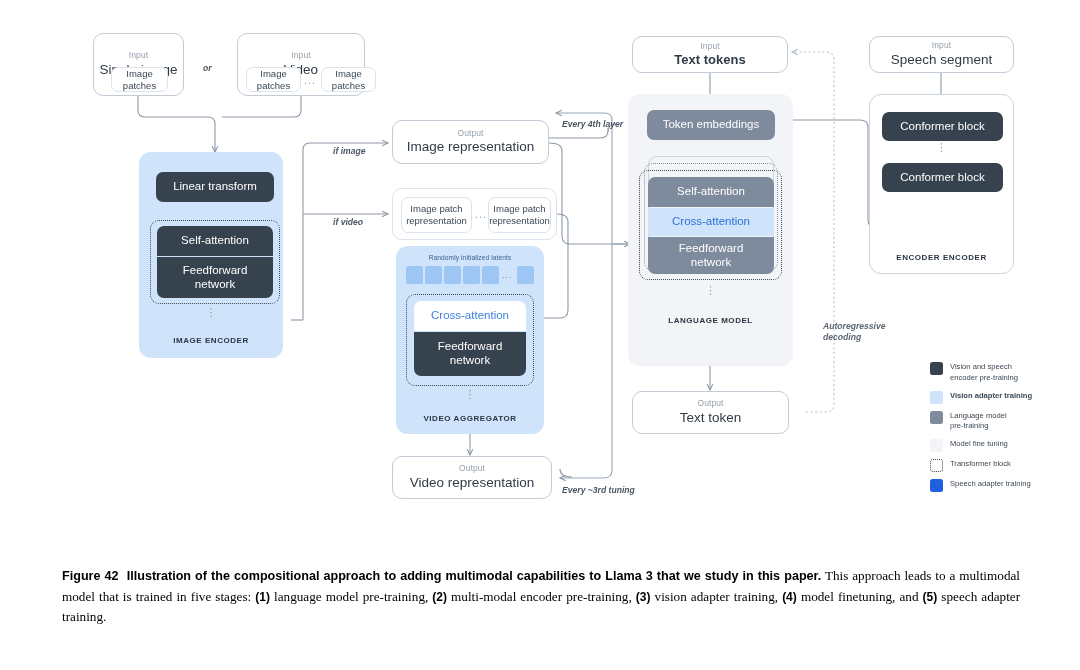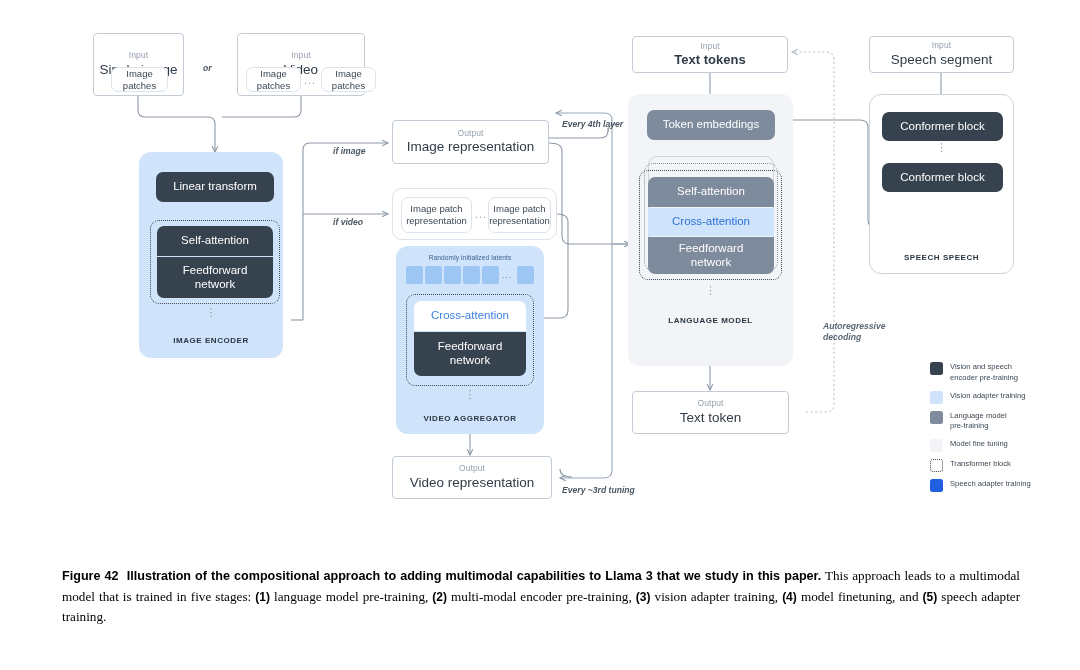--- a/index.html
+++ b/index.html
@@ -8,21 +8,21 @@
 
   #canvas { position: absolute; left: 0; top: 0; width: 1080px; height: 540px; }
   #svglayer { position: absolute; left: 0; top: 0; width: 1080px; height: 540px; pointer-events: none; }
 
   .node { position: absolute; }
 
   
   .card {
     background: #ffffff;
     border: 1px solid #c3ccd6;
-    border-radius: 4px;
+    border-radius: 10px;
     display: flex; flex-direction: column; align-items: center; justify-content: center;
   }
   .card .kicker { font-size: 8.5px; color: #97a3b0; letter-spacing: .1px; line-height: 1.2; }
   .card .title { font-size: 13.5px; color: #2f3b47; line-height: 1.25; margin-top: 1px; }
 
   .subcard {
     background: #ffffff; border: 1px solid #dde3ea; border-radius: 7px;
     display: flex; align-items: center; justify-content: center; text-align: center;
     font-size: 9.5px; color: #3c4854; line-height: 1.25;
   }
@@ -276,32 +276,32 @@
   <div class="panel-white" style="left:869px; top:94px; width:145px; height:180px;">
     <div class="blk blk-dark r-all" style="left:12px; top:17px; width:121px; height:29px;">
       <span>Conformer block</span>
     </div>
     <div class="dots-v" style="position:absolute; left:0; top:50px; width:100%; font-size:11px;">
       <span>⋮</span>
     </div>
     <div class="blk blk-dark r-all" style="left:12px; top:68px; width:121px; height:29px;">
       <span>Conformer block</span>
     </div>
-    <div class="panel-label" style="top:158px;">SPEECH SPEECH</div>
+    <div class="panel-label" style="top:158px;">ENCODER ENCODER</div>
   </div>
 
   <div id="legend">
     <div class="leg-row">
       <div class="leg-sw" style="background:#37424f;"></div>
       <div class="leg-tx" style="white-space:pre-line;">Vision and speech
 encoder pre-training</div>
     </div>
     <div class="leg-row">
       <div class="leg-sw" style="background:#cfe3fb;"></div>
-      <div class="leg-tx" style="white-space:pre-line;">Vision adapter training</div>
+      <div class="leg-tx" style="white-space:pre-line;font-weight:bold;">Vision adapter training</div>
     </div>
     <div class="leg-row">
       <div class="leg-sw" style="background:#7d8b9c;"></div>
       <div class="leg-tx" style="white-space:pre-line;">Language model
 pre-training</div>
     </div>
     <div class="leg-row">
       <div class="leg-sw" style="background:#f2f4f7;"></div>
       <div class="leg-tx" style="white-space:pre-line;">Model fine tuning</div>
     </div>

